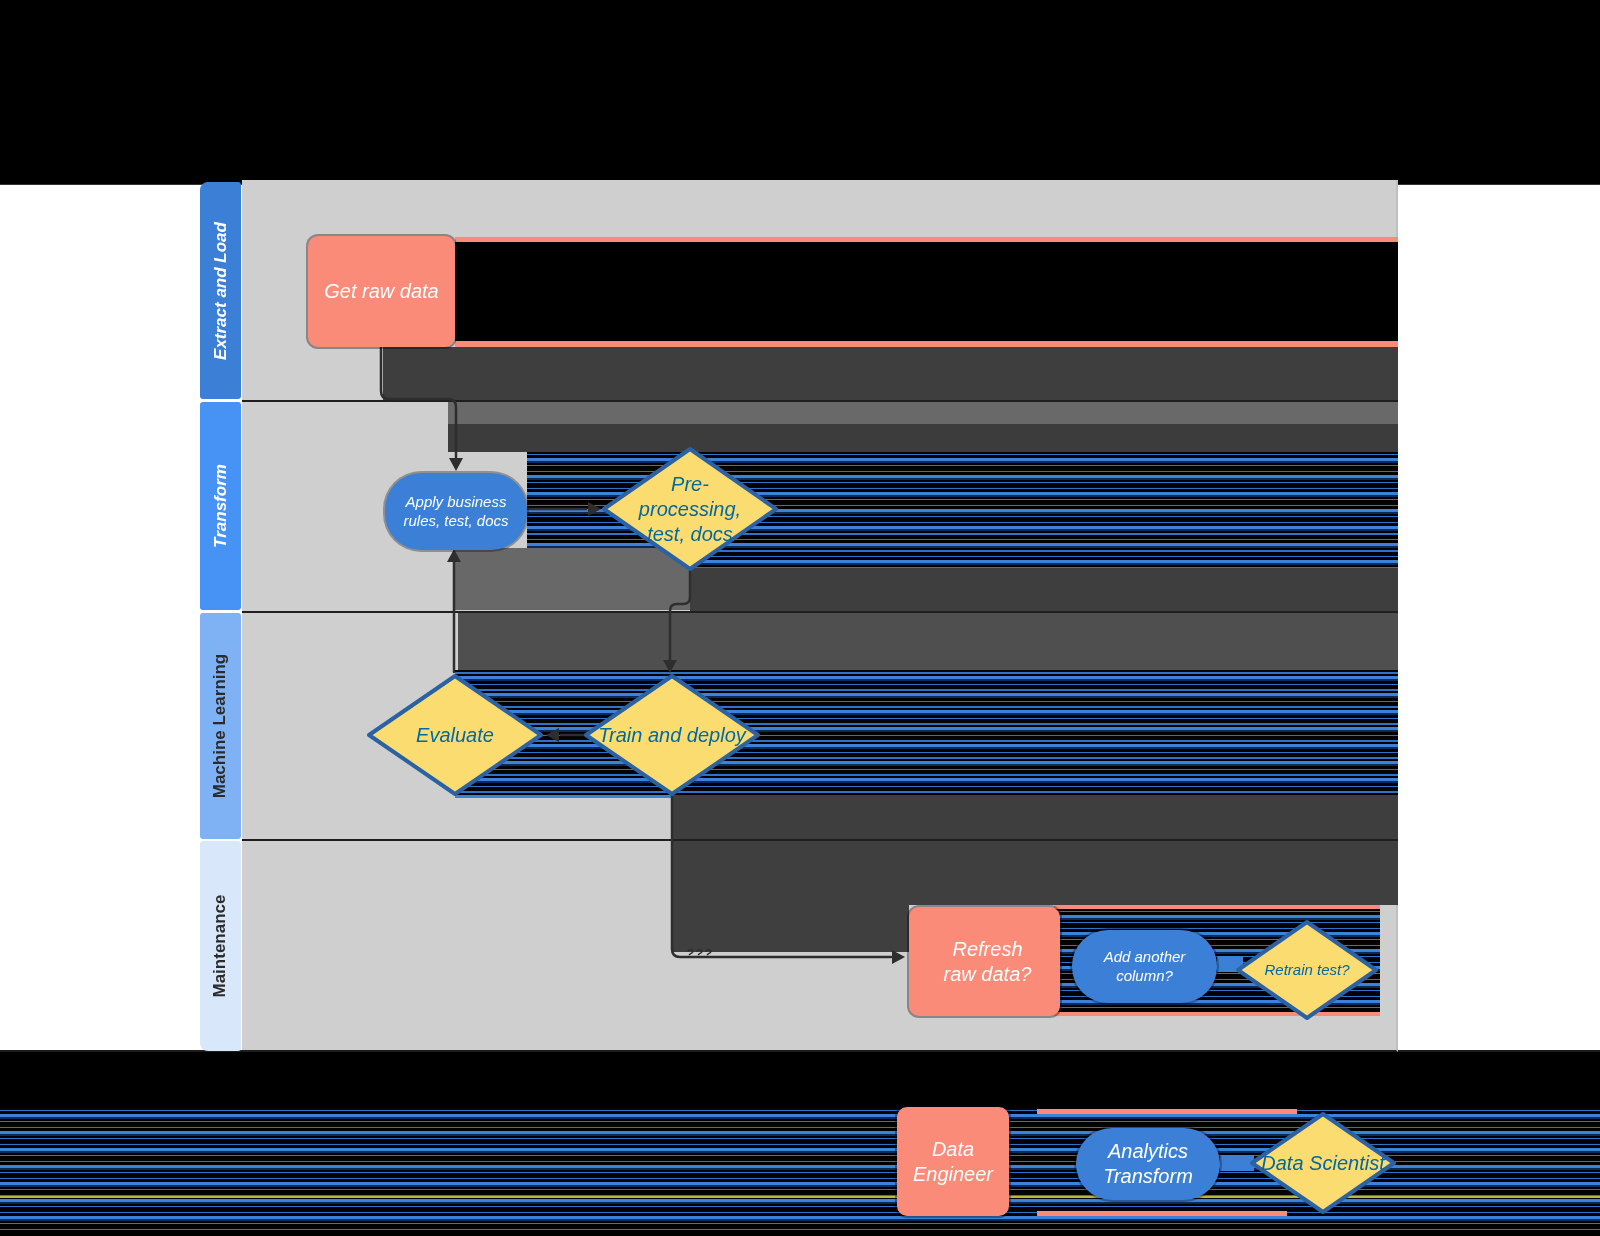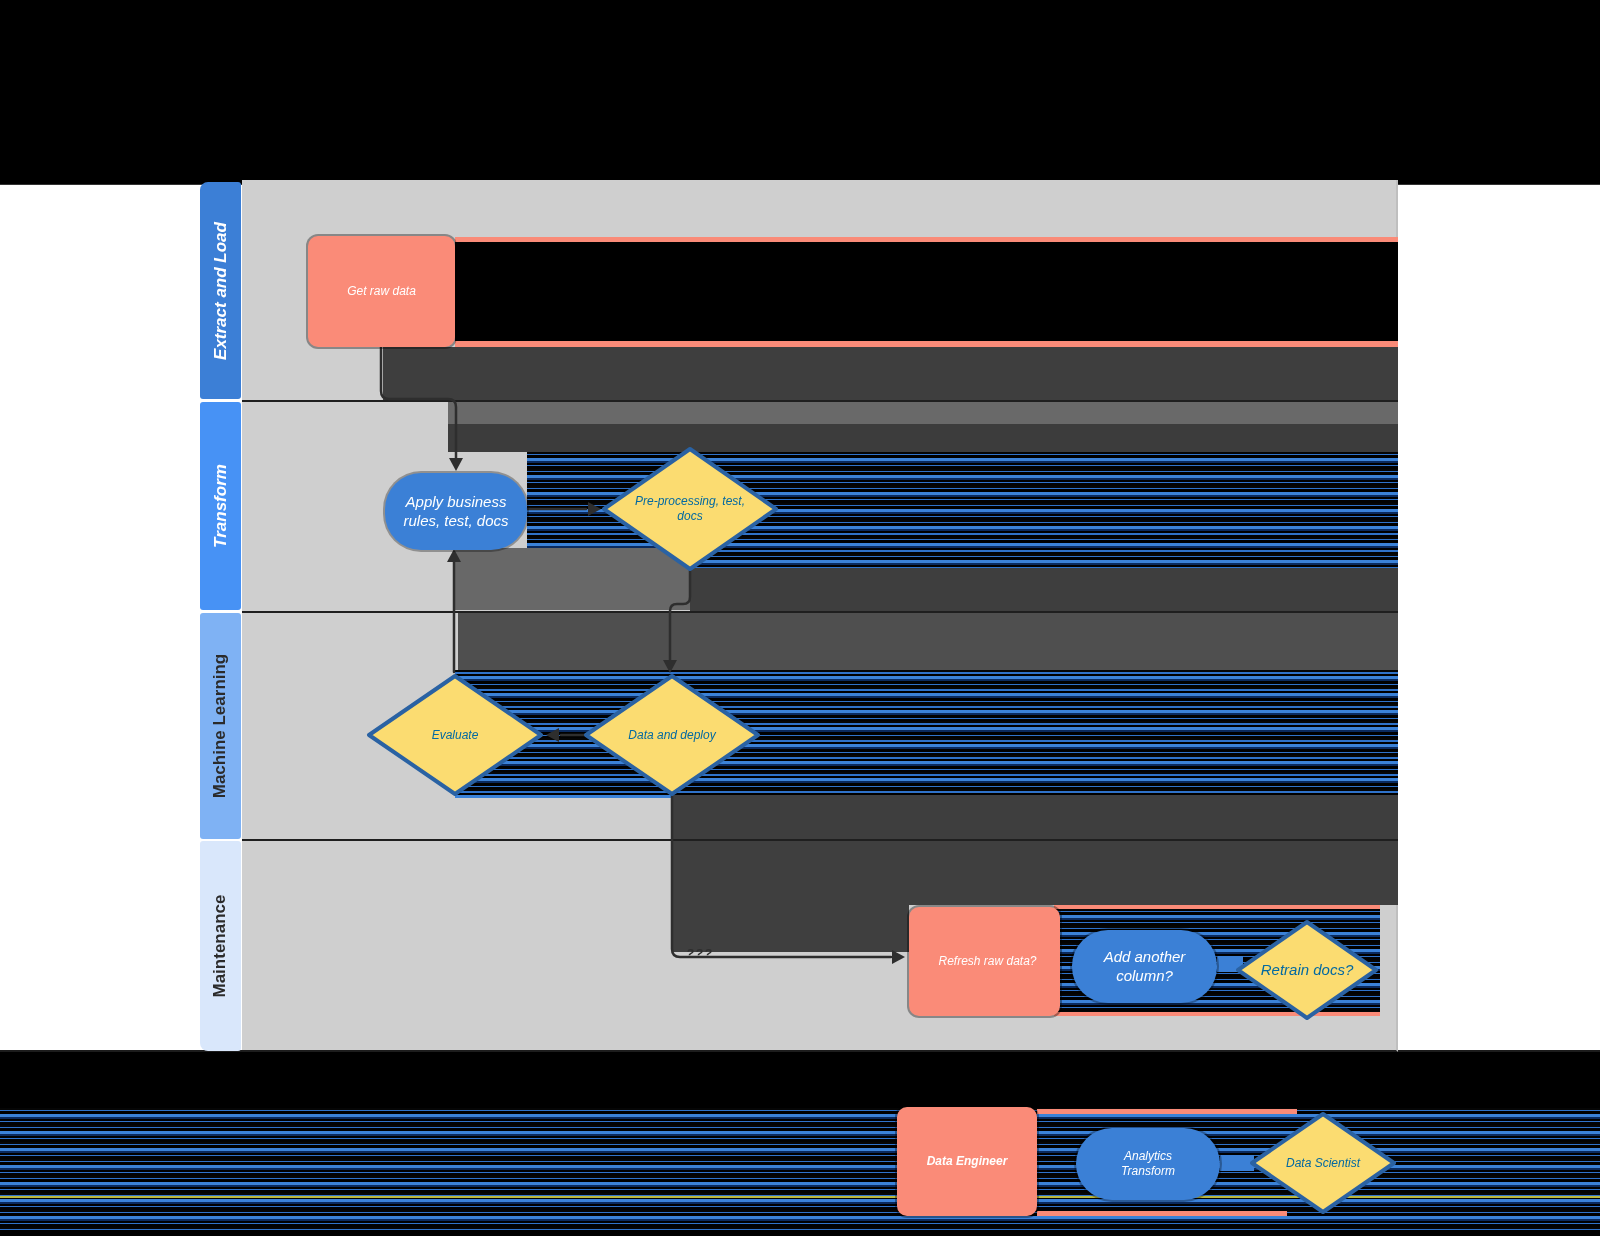--- a/index.html
+++ b/index.html
@@ -80,21 +80,21 @@
     background:#fa8b78;border-radius:10px;color:#fff;
     box-shadow:0 0 0 2px rgba(0,0,0,0.35);
   }
   .shape-stadium{
     background:#3b80d6;border-radius:36px;color:#fff;
     box-shadow:0 0 0 2px rgba(0,0,0,0.30);
   }
   .diamond{background:transparent;}
   .diamond svg{position:absolute;left:0;top:0;}
   .diamond .lbl{position:relative;color:#0369a1;}
-  .fs16{font-size:12px;}
+  .fs16{font-size:20px;}
   .fs15{font-size:15px;}
 </style>
 </head>
 <body>
 
 <div class="page">
 
   <div class="abs white-margin"></div>
   <div class="abs canvas"></div>
 
@@ -172,39 +172,39 @@
     <svg width="180" height="126" viewBox="0 0 180 126">
       <polygon points="90,4 176,63 90,122 4,63" fill="#fbdc71" stroke="#2a62a3" stroke-width="4" stroke-linejoin="round"></polygon>
     </svg>
     <span class="lbl fs16" style="white-space:nowrap;">Evaluate</span>
   </div>
 
   <div class="abs node diamond" style="left:582px;top:672px;width:180px;height:126px;">
     <svg width="180" height="126" viewBox="0 0 180 126">
       <polygon points="90,4 176,63 90,122 4,63" fill="#fbdc71" stroke="#2a62a3" stroke-width="4" stroke-linejoin="round"></polygon>
     </svg>
-    <span class="lbl fs16" style="white-space:nowrap;">Data and deploy</span>
+    <span class="lbl fs16" style="white-space:nowrap;">Train and deploy</span>
   </div>
 
   <div class="abs node shape-rect" style="left:909px;top:907px;width:145px;height:109px;padding-left:6px;">
     <span class="lbl fs16" style="max-width:105px;">Refresh raw data?</span>
   </div>
 
   <div class="abs node shape-stadium" style="left:1072px;top:930px;width:145px;height:73px;">
     <span class="lbl fs15" style="max-width:108px;">Add another column?</span>
   </div>
 
   <div class="abs node diamond" style="left:1234px;top:918px;width:146px;height:104px;">
     <svg width="146" height="104" viewBox="0 0 146 104">
       <polygon points="73,4 142,52 73,100 4,52" fill="#fbdc71" stroke="#2a62a3" stroke-width="4" stroke-linejoin="round"></polygon>
     </svg>
-    <span class="lbl fs15" style="white-space:nowrap;">Retrain docs?</span>
-  </div>
-
-  <div class="abs node shape-rect" style="left:897px;top:1107px;width:140px;height:109px;font-weight:bold;">
+    <span class="lbl fs15" style="white-space:nowrap;">Retrain test?</span>
+  </div>
+
+  <div class="abs node shape-rect" style="left:897px;top:1107px;width:112px;height:109px;">
     <span class="lbl fs16">Data Engineer</span>
   </div>
 
   <div class="abs node shape-stadium" style="left:1076px;top:1128px;width:144px;height:72px;">
     <span class="lbl fs16" style="max-width:92px;">Analytics Transform</span>
   </div>
 
   <div class="abs node diamond" style="left:1248px;top:1110px;width:150px;height:106px;">
     <svg width="150" height="106" viewBox="0 0 150 106">
       <polygon points="75,4 146,53 75,102 4,53" fill="#fbdc71" stroke="#2a62a3" stroke-width="4" stroke-linejoin="round"></polygon>

